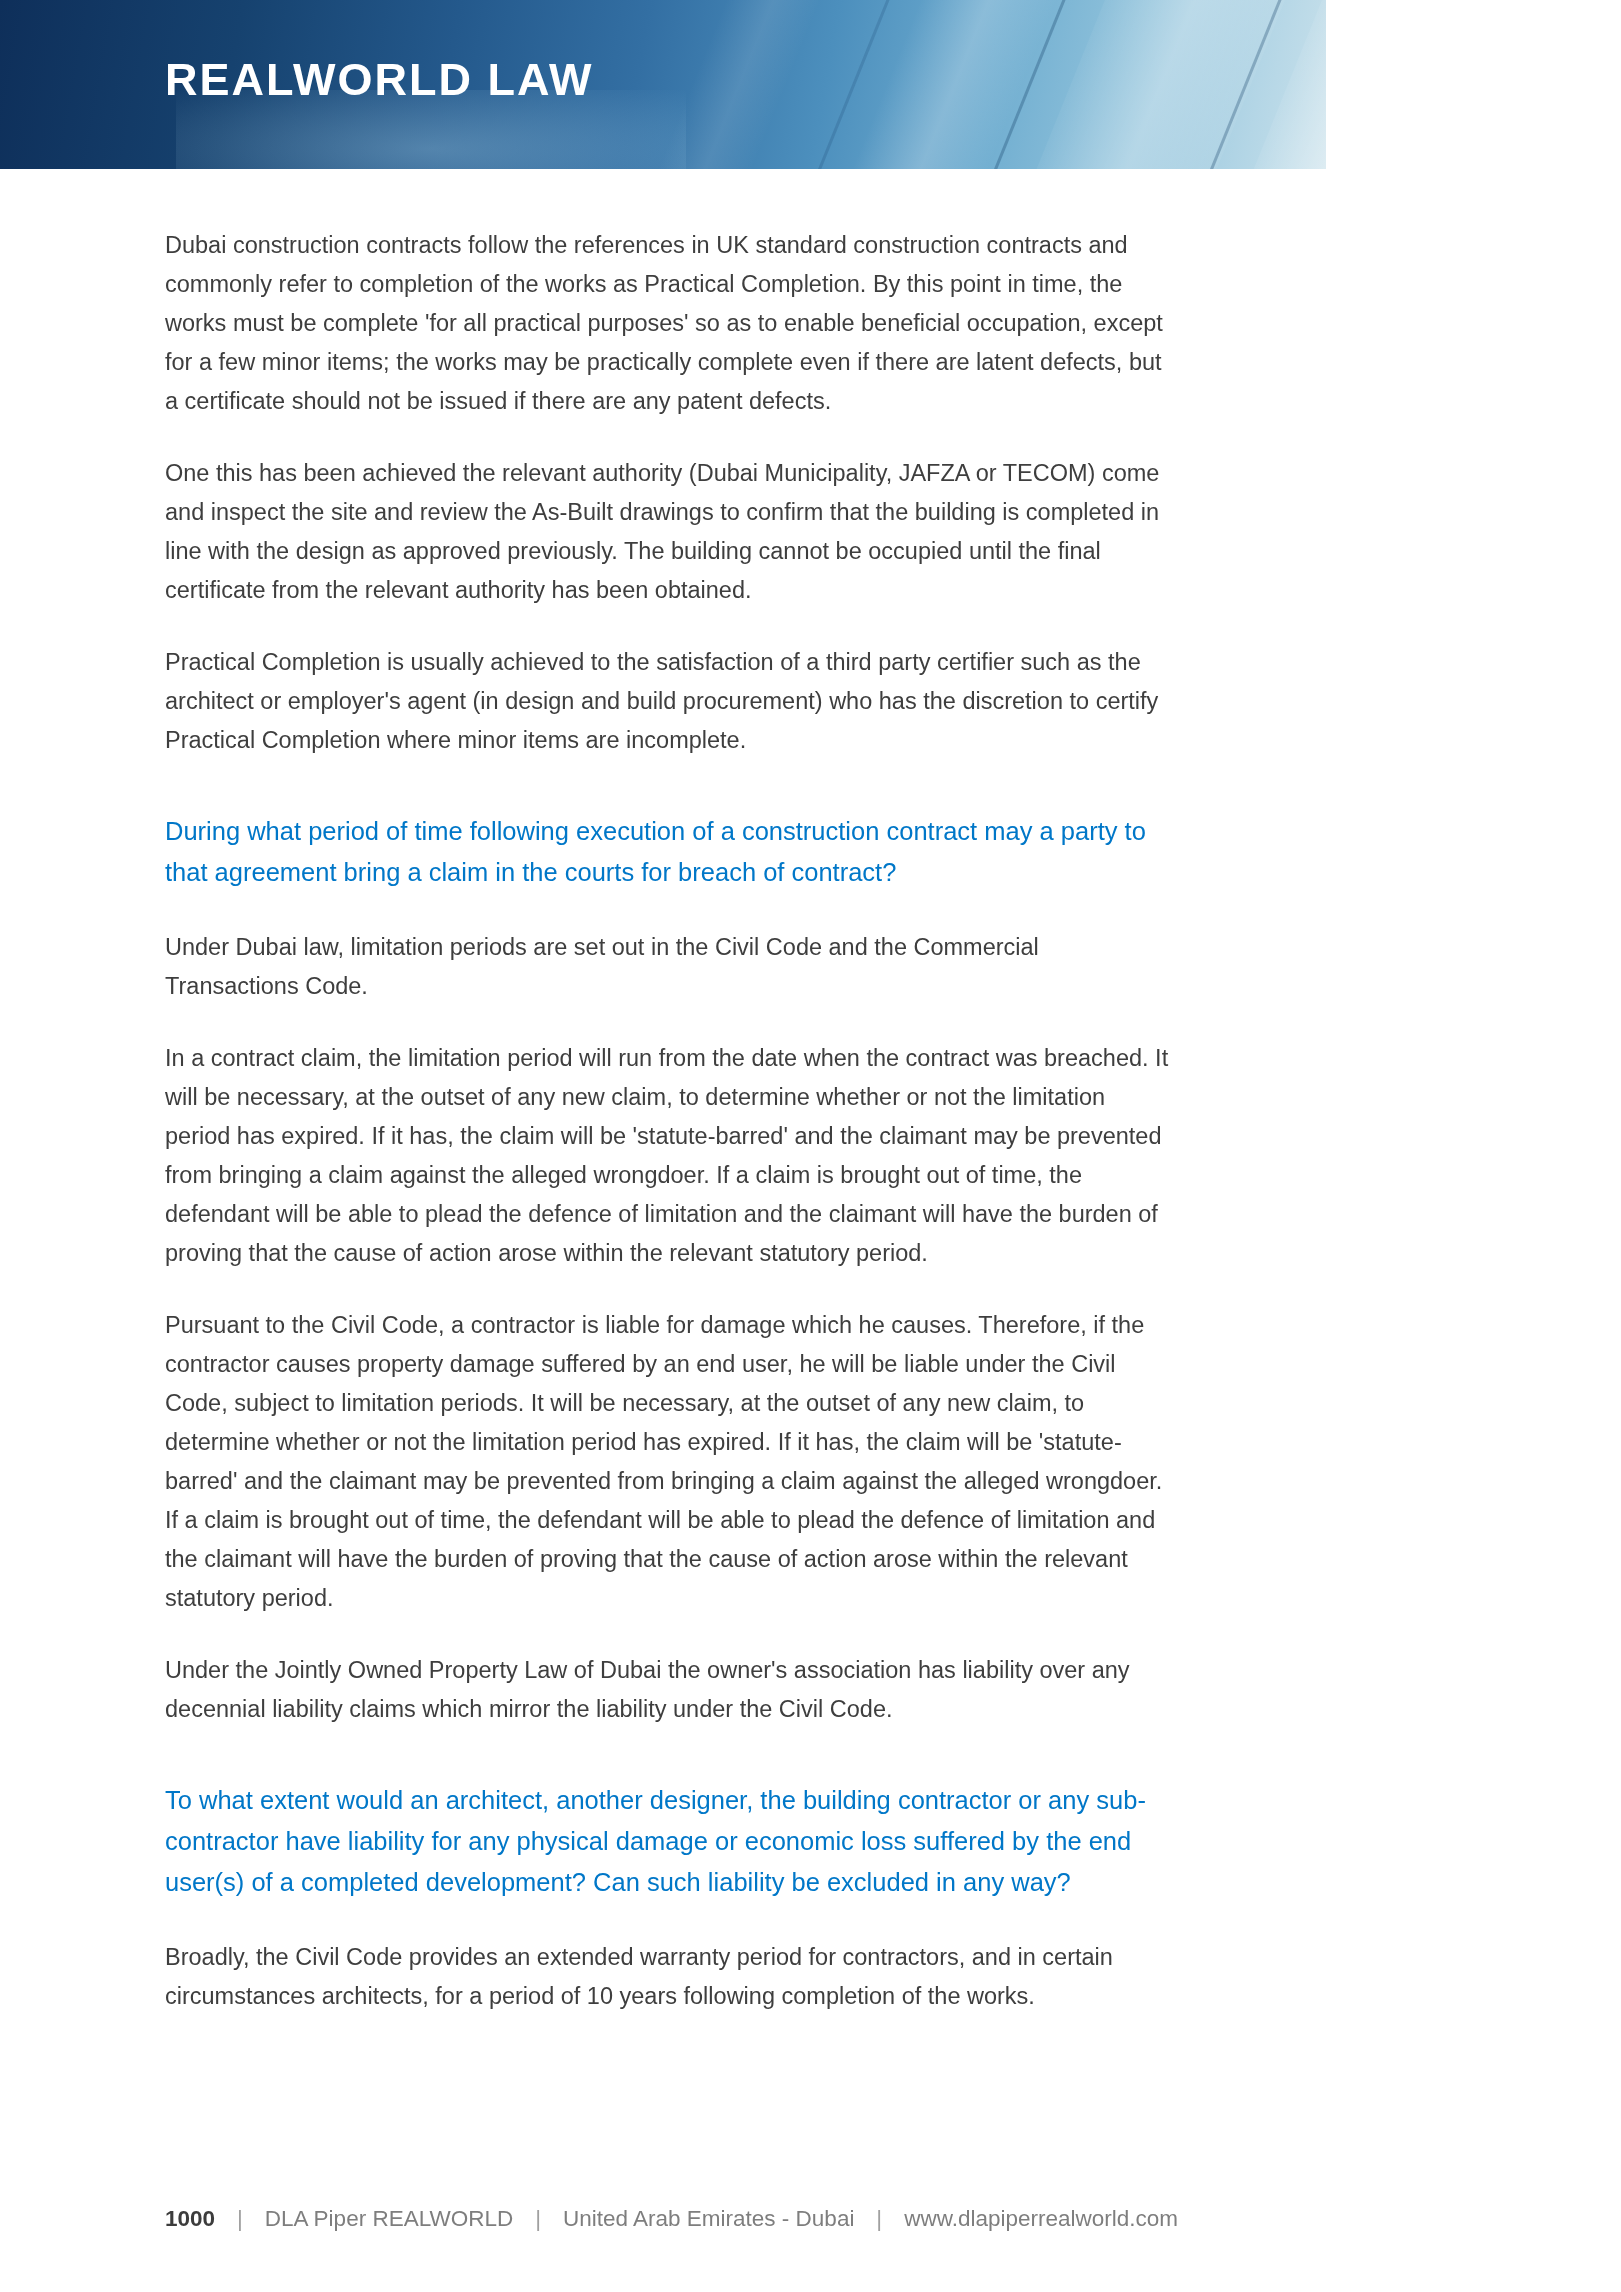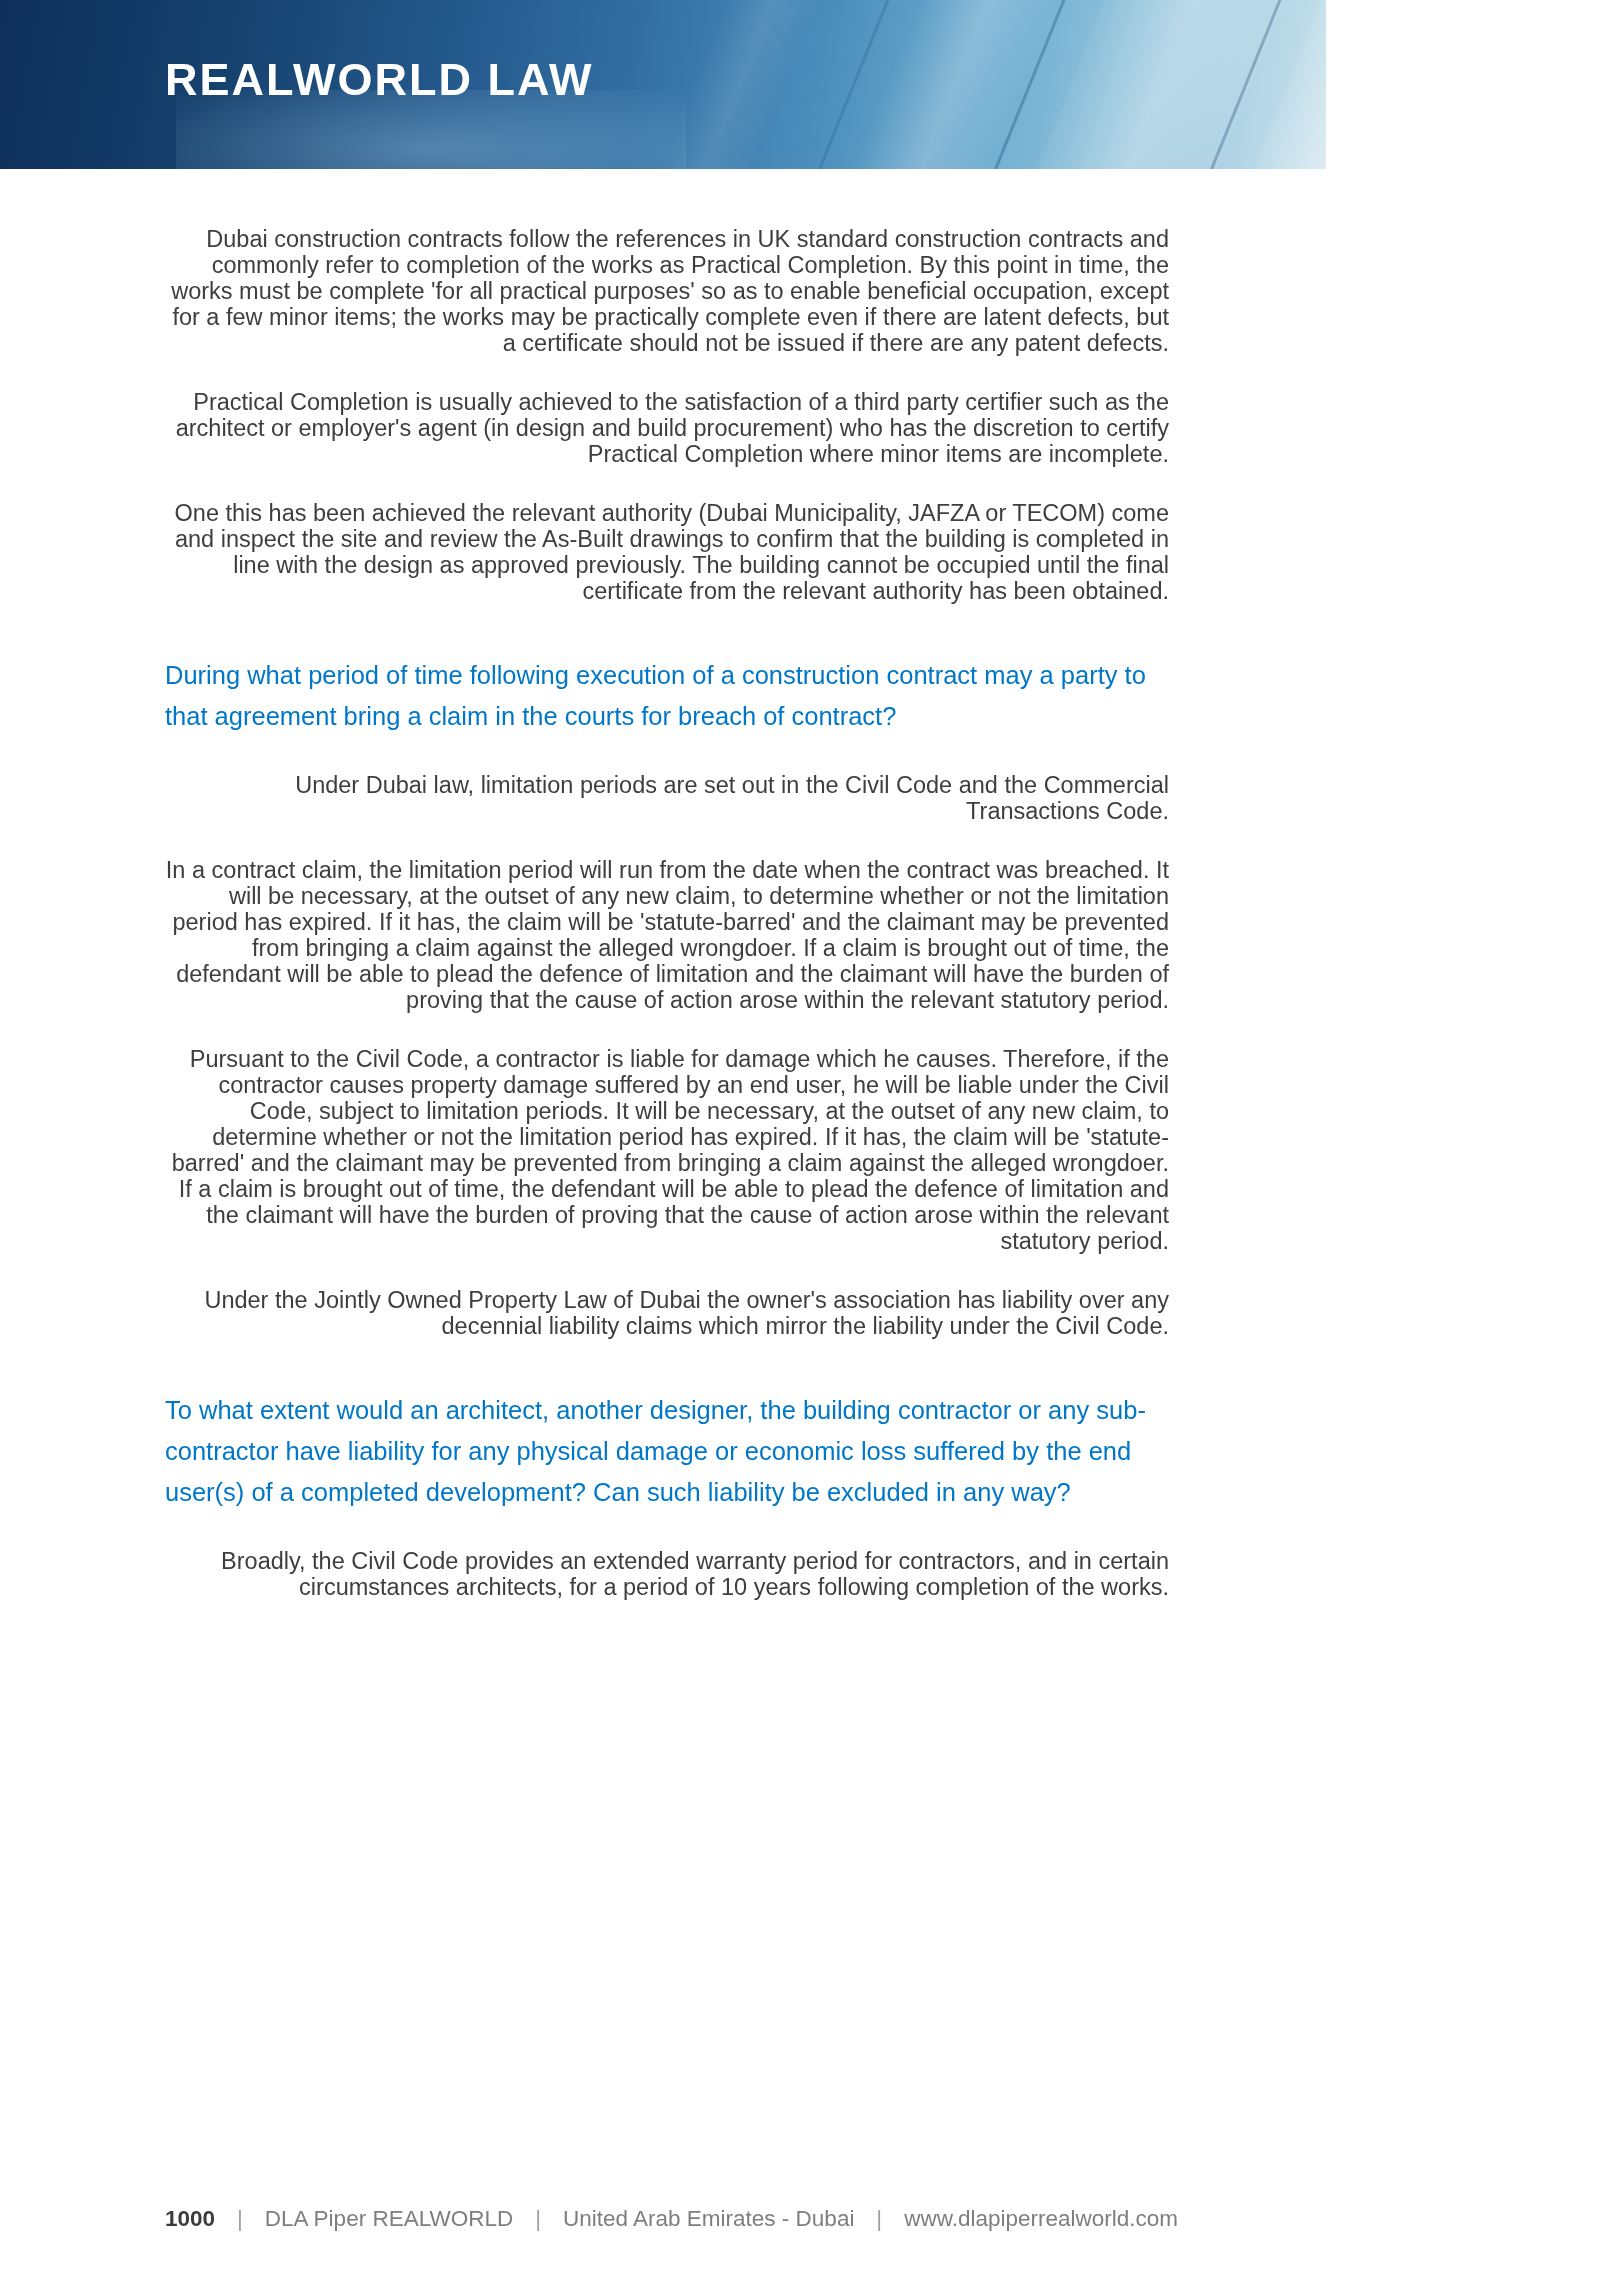--- a/index.html
+++ b/index.html
@@ -72,24 +72,23 @@
     line-height: 1;
   }
 
   
   .content {
     padding: 57px 157px 0 165px;
     color: #3e3e3e;
   }
   .content p {
     font-size: 23.5px;
-    line-height: 26px;
+    line-height: 39px;
     margin: 0 0 33px 0;
     color: #3e3e3e;
-    text-align: right;
   }
   .section-heading {
     color: #0077c8;
     font-size: 25.5px;
     font-style: italic;
     font-weight: 400;
     line-height: 1.2;
     margin: 43px 0 9.8px 0;
   }
   .question {
@@ -137,22 +136,22 @@
       <div class="edge e1"></div>
       <div class="edge e2"></div>
       <div class="edge e3"></div>
       <div class="header-haze"></div>
     </div>
     <h1 class="brand">REALWORLD LAW</h1>
   </header>
 
   <main class="content">
     <p>Dubai construction contracts follow the references in UK standard construction contracts and commonly refer to completion of the works as Practical Completion. By this point in time, the works must be complete 'for all practical purposes' so as to enable beneficial occupation, except for a few minor items; the works may be practically complete even if there are latent defects, but a certificate should not be issued if there are any patent defects.</p>
+    <p>One this has been achieved the relevant authority (Dubai Municipality, JAFZA or TECOM) come and inspect the site and review the As-Built drawings to confirm that the building is completed in line with the design as approved previously. The building cannot be occupied until the final certificate from the relevant authority has been obtained.</p>
     <p>Practical Completion is usually achieved to the satisfaction of a third party certifier such as the architect or employer's agent (in design and build procurement) who has the discretion to certify Practical Completion where minor items are incomplete.</p>
-    <p>One this has been achieved the relevant authority (Dubai Municipality, JAFZA or TECOM) come and inspect the site and review the As-Built drawings to confirm that the building is completed in line with the design as approved previously. The building cannot be occupied until the final certificate from the relevant authority has been obtained.</p>
 
 
     <h3 class="question">During what period of time following execution of a construction contract may a party to that agreement bring a claim in the courts for breach of contract?</h3>
     <p>Under Dubai law, limitation periods are set out in the Civil Code and the Commercial Transactions Code.</p>
     <p>In a contract claim, the limitation period will run from the date when the contract was breached. It will be necessary, at the outset of any new claim, to determine whether or not the limitation period has expired. If it has, the claim will be 'statute-barred' and the claimant may be prevented from bringing a claim against the alleged wrongdoer. If a claim is brought out of time, the defendant will be able to plead the defence of limitation and the claimant will have the burden of proving that the cause of action arose within the relevant statutory period.</p>
 
     <p>Pursuant to the Civil Code, a contractor is liable for damage which he causes. Therefore, if the contractor causes property damage suffered by an end user, he will be liable under the Civil Code, subject to limitation periods. It will be necessary, at the outset of any new claim, to determine whether or not the limitation period has expired. If it has, the claim will be 'statute-barred' and the claimant may be prevented from bringing a claim against the alleged wrongdoer. If a claim is brought out of time, the defendant will be able to plead the defence of limitation and the claimant will have the burden of proving that the cause of action arose within the relevant statutory period.</p>
     <p>Under the Jointly Owned Property Law of Dubai the owner's association has liability over any decennial liability claims which mirror the liability under the Civil Code.</p>
 
     <h3 class="question">To what extent would an architect, another designer, the building contractor or any sub-contractor have liability for any physical damage or economic loss suffered by the end user(s) of a completed development? Can such liability be excluded in any way?</h3>

